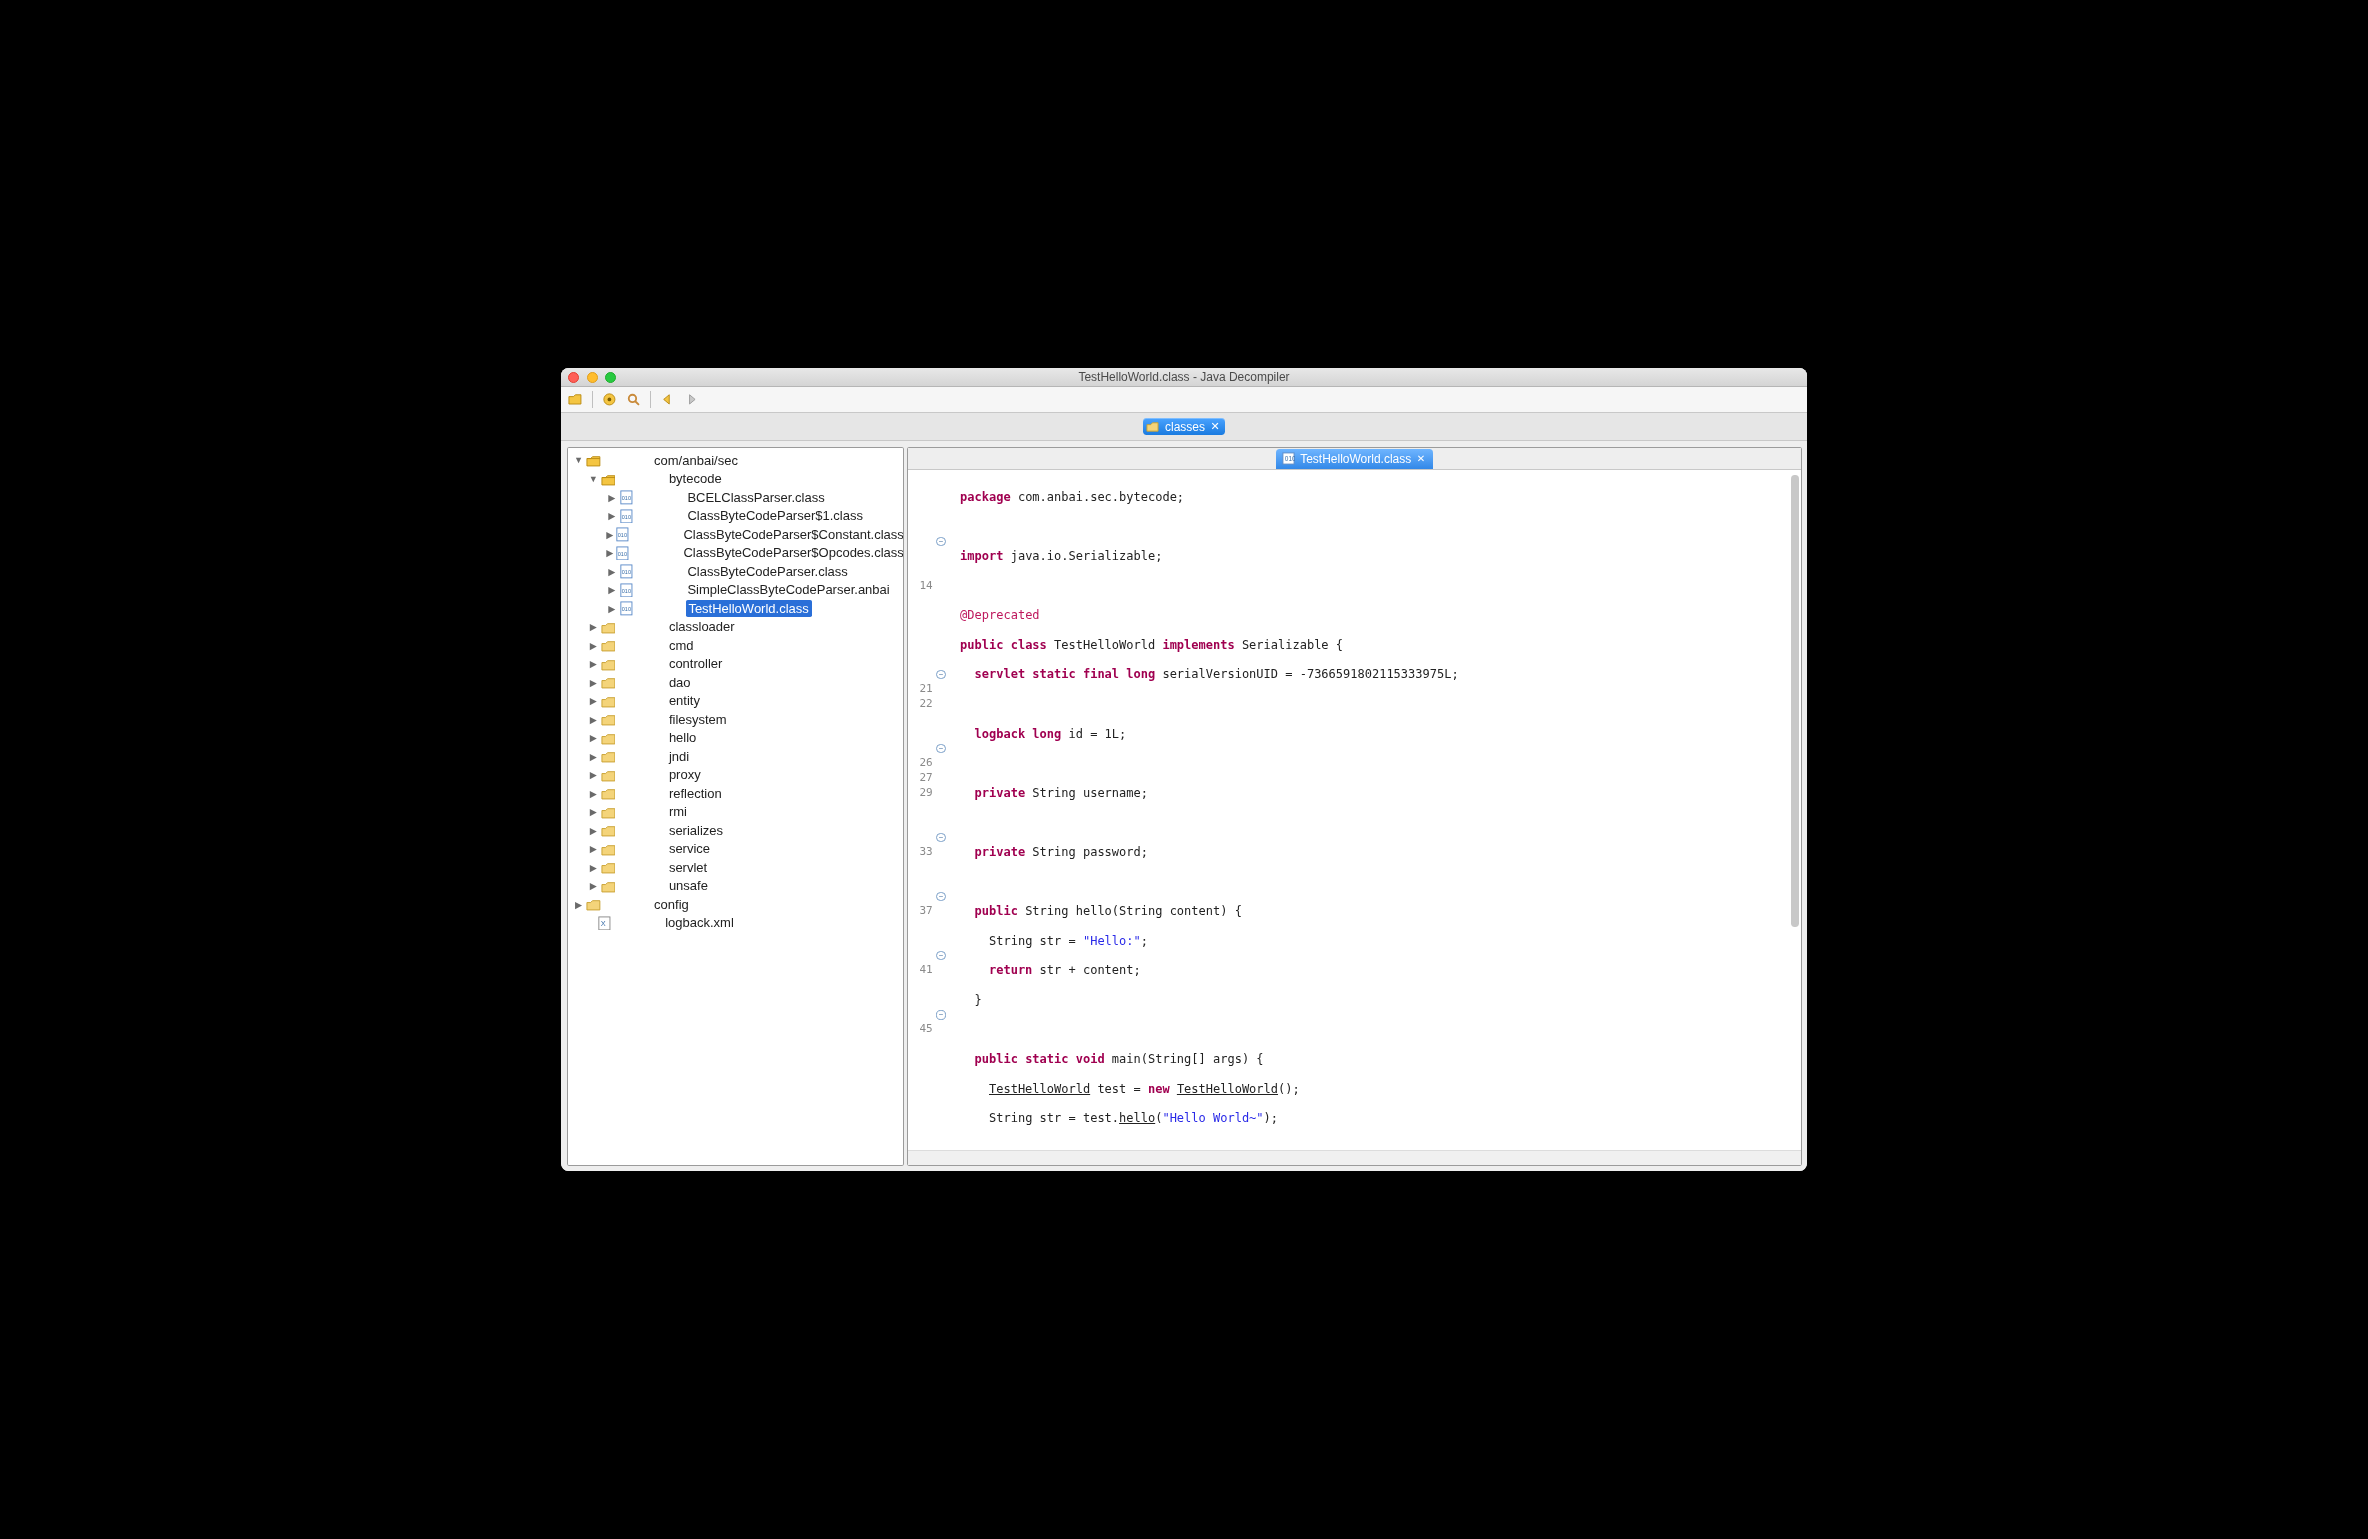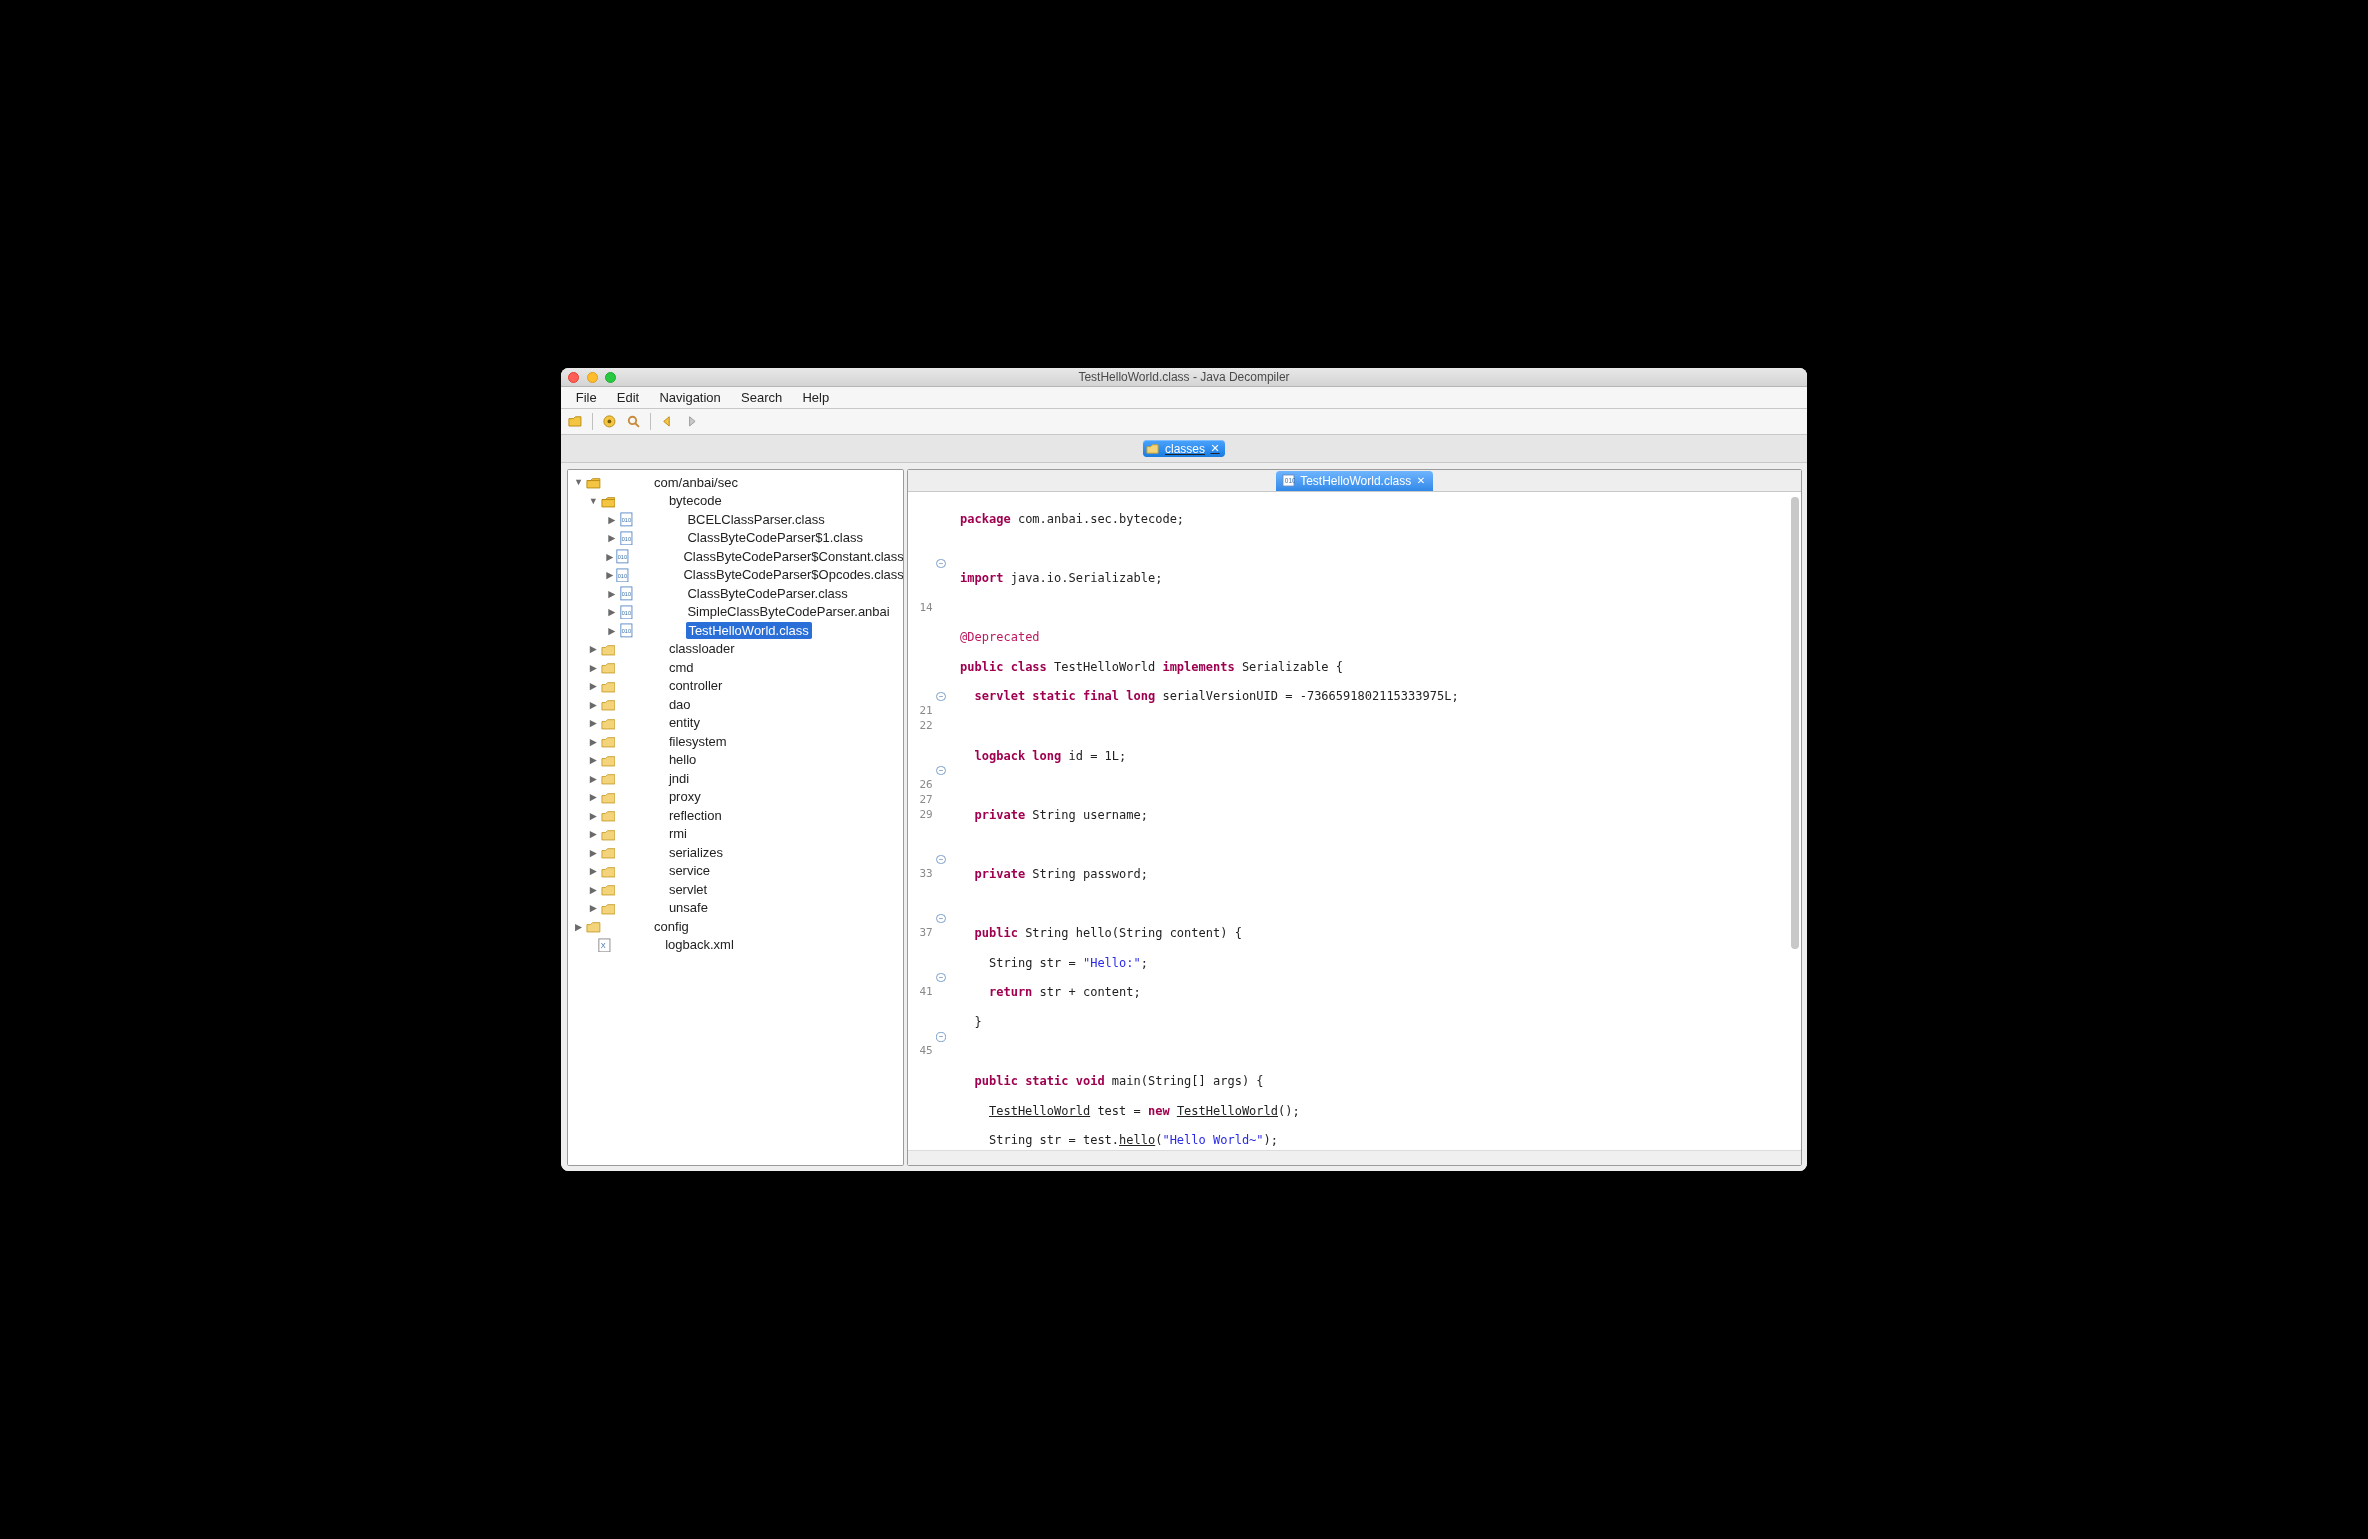--- a/index.html
+++ b/index.html
@@ -10,21 +10,21 @@
 .tl { width: 11px; height: 11px; border-radius: 50%; }
 .tl.r { background: #ff5f57; border: 0.5px solid #e33e32; }
 .tl.y { background: #ffbd2e; border: 0.5px solid #e09e1a; }
 .tl.g { background: #28c940; border: 0.5px solid #1dad2b; }
 .title { position: absolute; left: 0; right: 0; text-align: center; font-size: 12px; color: #4a4a4a; pointer-events: none; }
 .menubar { height: 22px; background: #f6f6f6; border-bottom: 0.9px solid #c8c8c8; display: flex; align-items: center; padding: 0 5.5px; gap: 1.8px; }
 .menuitem { padding: 2.8px 9.2px; font-size: 13px; cursor: default; border-radius: 2.8px; }
 .toolbar { height: 26px; background: #f6f6f6; border-bottom: 0.9px solid #c8c8c8; display: flex; align-items: center; padding: 0 5.5px; gap: 5.5px; }
 .tbtn { width: 18.5px; height: 18.5px; display: flex; align-items: center; justify-content: center; cursor: default; }
 .tdiv { width: 0.9px; height: 16.6px; background: #c0c0c0; margin: 0 1.8px; }
-.tabstrip { height: 28px; background: #e6e6e6; border-bottom: 0.9px solid #c8c8c8; display: flex; align-items: center; justify-content: center; text-decoration: underline; }
+.tabstrip { height: 28px; background: #e6e6e6; border-bottom: 0.9px solid #c8c8c8; display: flex; align-items: center; justify-content: center; }
 .toptab { background: linear-gradient(#4aa3ff,#1a7be0); color: #fff; border-radius: 3.7px; padding: 1.8px 5.5px 1.8px 3.7px; display: flex; align-items: center; gap: 5.5px; font-size: 12px; box-shadow: inset 0 0.9px 0 rgba(255,255,255,0.3); }
 .toptab .folder-icon { width: 13px; height: 13px; }
 .toptab .x { font-size: 11px; cursor: default; }
 .content { flex: 1; background: #eee; padding: 5.5px; display: flex; gap: 3.7px; overflow: hidden; }
 .pane { background: #fff; border: 0.9px solid #9b9b9b; border-radius: 1.8px; display: flex; flex-direction: column; overflow: hidden; }
 .tree-pane { width: 337px; }
 .code-pane { flex: 1; }
 .tree { flex: 1; overflow: auto; padding: 3.7px 1.8px; font-size: 13px; }
 .tree-row { display: flex; align-items: center; height: 18.5px; white-space: nowrap; cursor: default; }
 .tree-row .disclose { width: 11px; text-align: center; color: #6a6a6a; font-size: 9.2px; }
@@ -54,27 +54,20 @@
 <div class="window">
   <div class="titlebar">
     <div class="traffic">
       <div class="tl r"></div>
       <div class="tl y"></div>
       <div class="tl g"></div>
     </div>
     <div class="title">TestHelloWorld.class - Java Decompiler</div>
   </div>
 
-  <div class="menubar">
-    <div class="menuitem">File</div>
-    <div class="menuitem">Edit</div>
-    <div class="menuitem">Navigation</div>
-    <div class="menuitem">Search</div>
-    <div class="menuitem">Help</div>
-  </div>
 
   <div class="toolbar">
     <div class="tbtn">
       <svg width="14.8" height="14.8" viewBox="0 0 16 16">
           <path d="M1 5 L6 5 L8 3 L14 3 L14 13 L1 13 Z" fill="#f4c542" stroke="#b88a12"></path>
         </svg>
     </div>
     <div class="tdiv"></div>
     <div class="tbtn">
       <svg width="14.8" height="14.8" viewBox="0 0 16 16">

